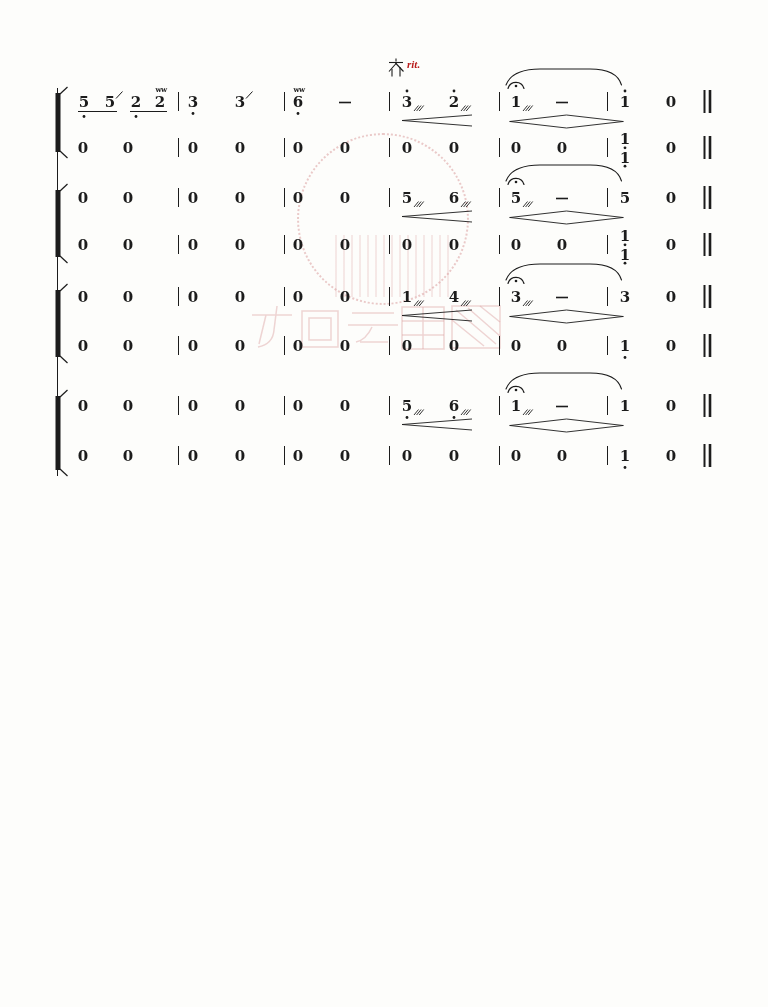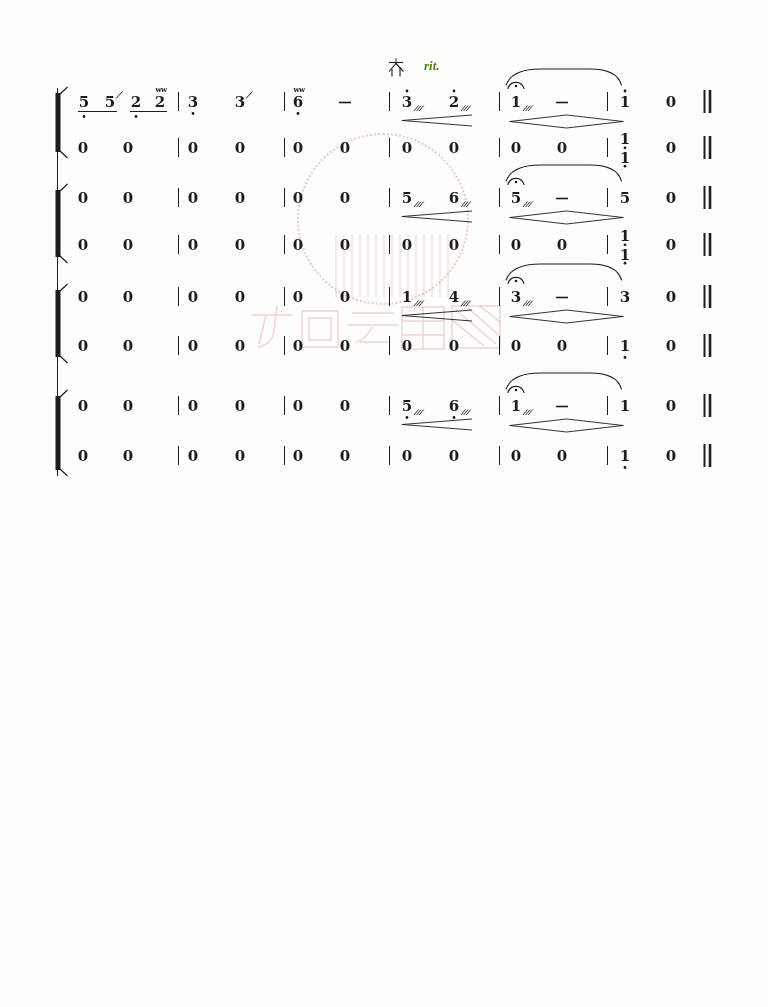--- a/index.html
+++ b/index.html
@@ -18,22 +18,22 @@
     background:repeating-linear-gradient(90deg, rgba(218,158,158,.22) 0 2px, transparent 2px 8px);
   }
   .wm-glyphs{position:absolute;left:0;top:0;}
   svg#score{position:absolute;left:0;top:0;overflow:visible;}
   
   .tutti{
     position:absolute;left:388px;top:57px;width:16px;height:18px;overflow:hidden;
     color:transparent;font:13px "DejaVu Sans",sans-serif;
   }
   .rit{
-    position:absolute;left:407px;top:58px;color:#4d7c0f;
-    font-family:"Liberation Serif",serif;font-style:italic;font-weight:bold;font-size:13px;margin-left:17px;
+    position:absolute;left:407px;top:58px;color:#b91c1c;
+    font-family:"Liberation Serif",serif;font-style:italic;font-weight:bold;font-size:11px;
   }
 </style>
 </head>
 <body>
 
 <div class="page">
 
   <div class="wm-circle"></div>
   <div class="wm-hatch"></div>
   <svg class="wm-glyphs" width="768" height="500">

